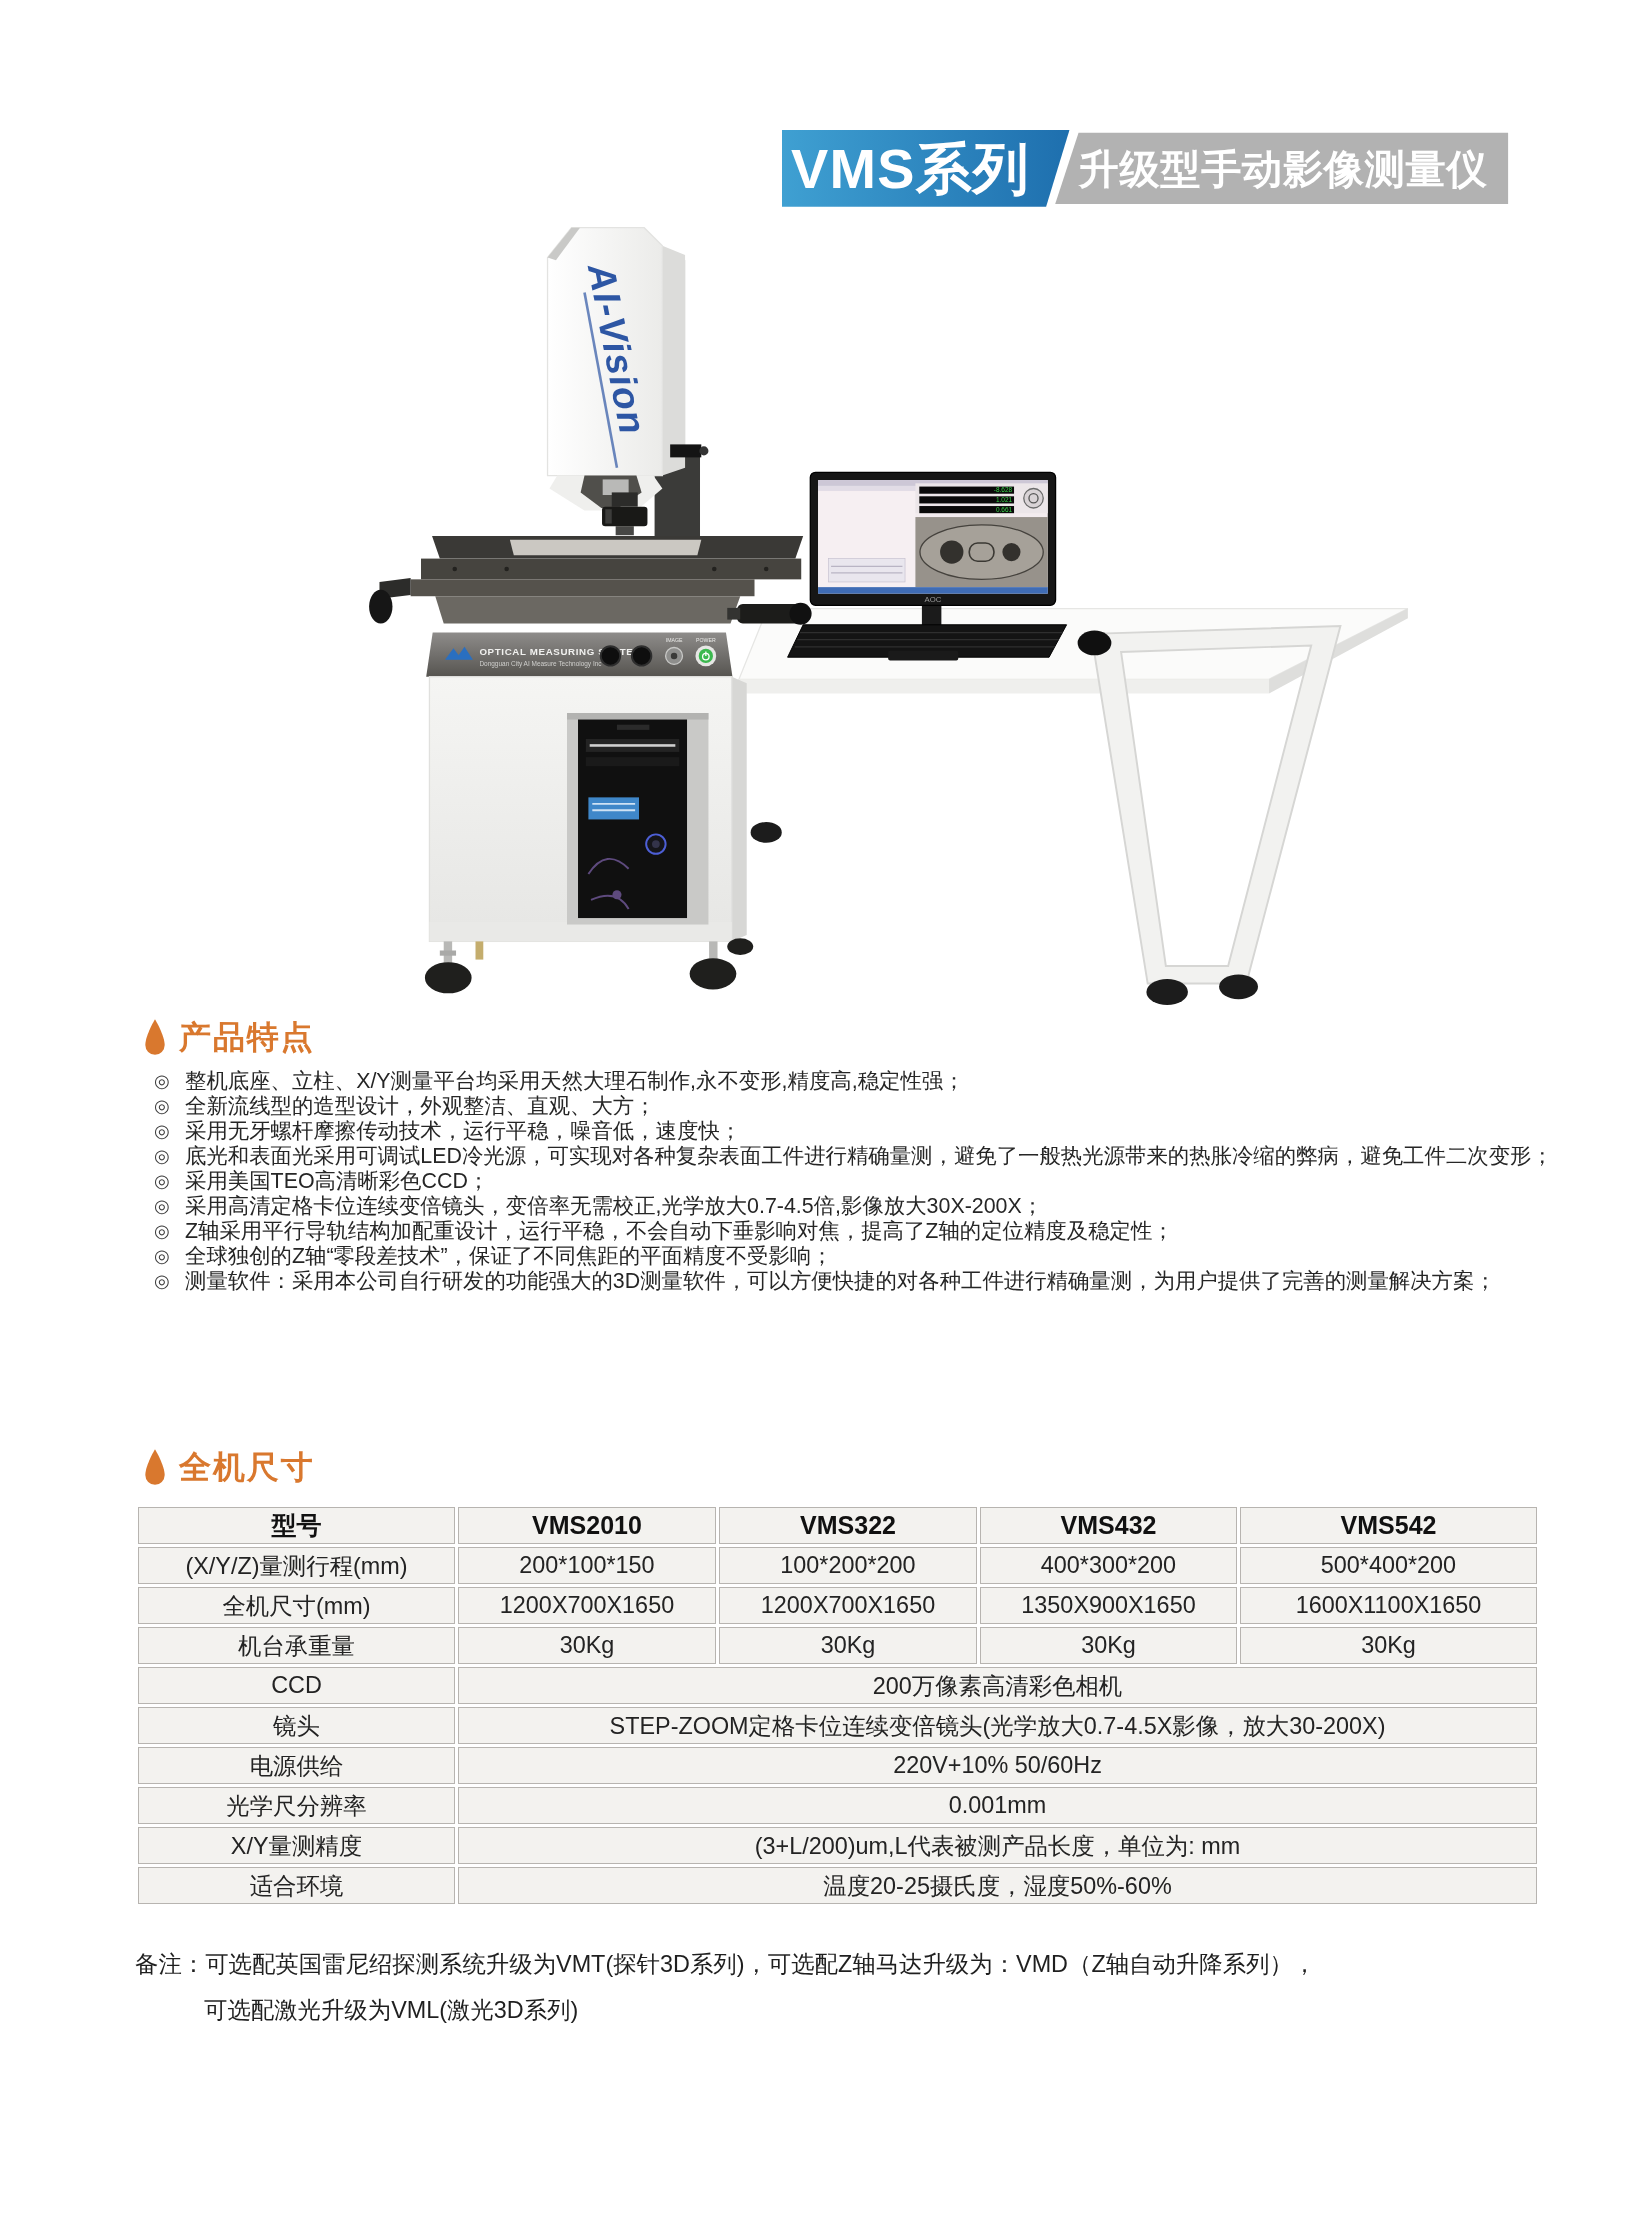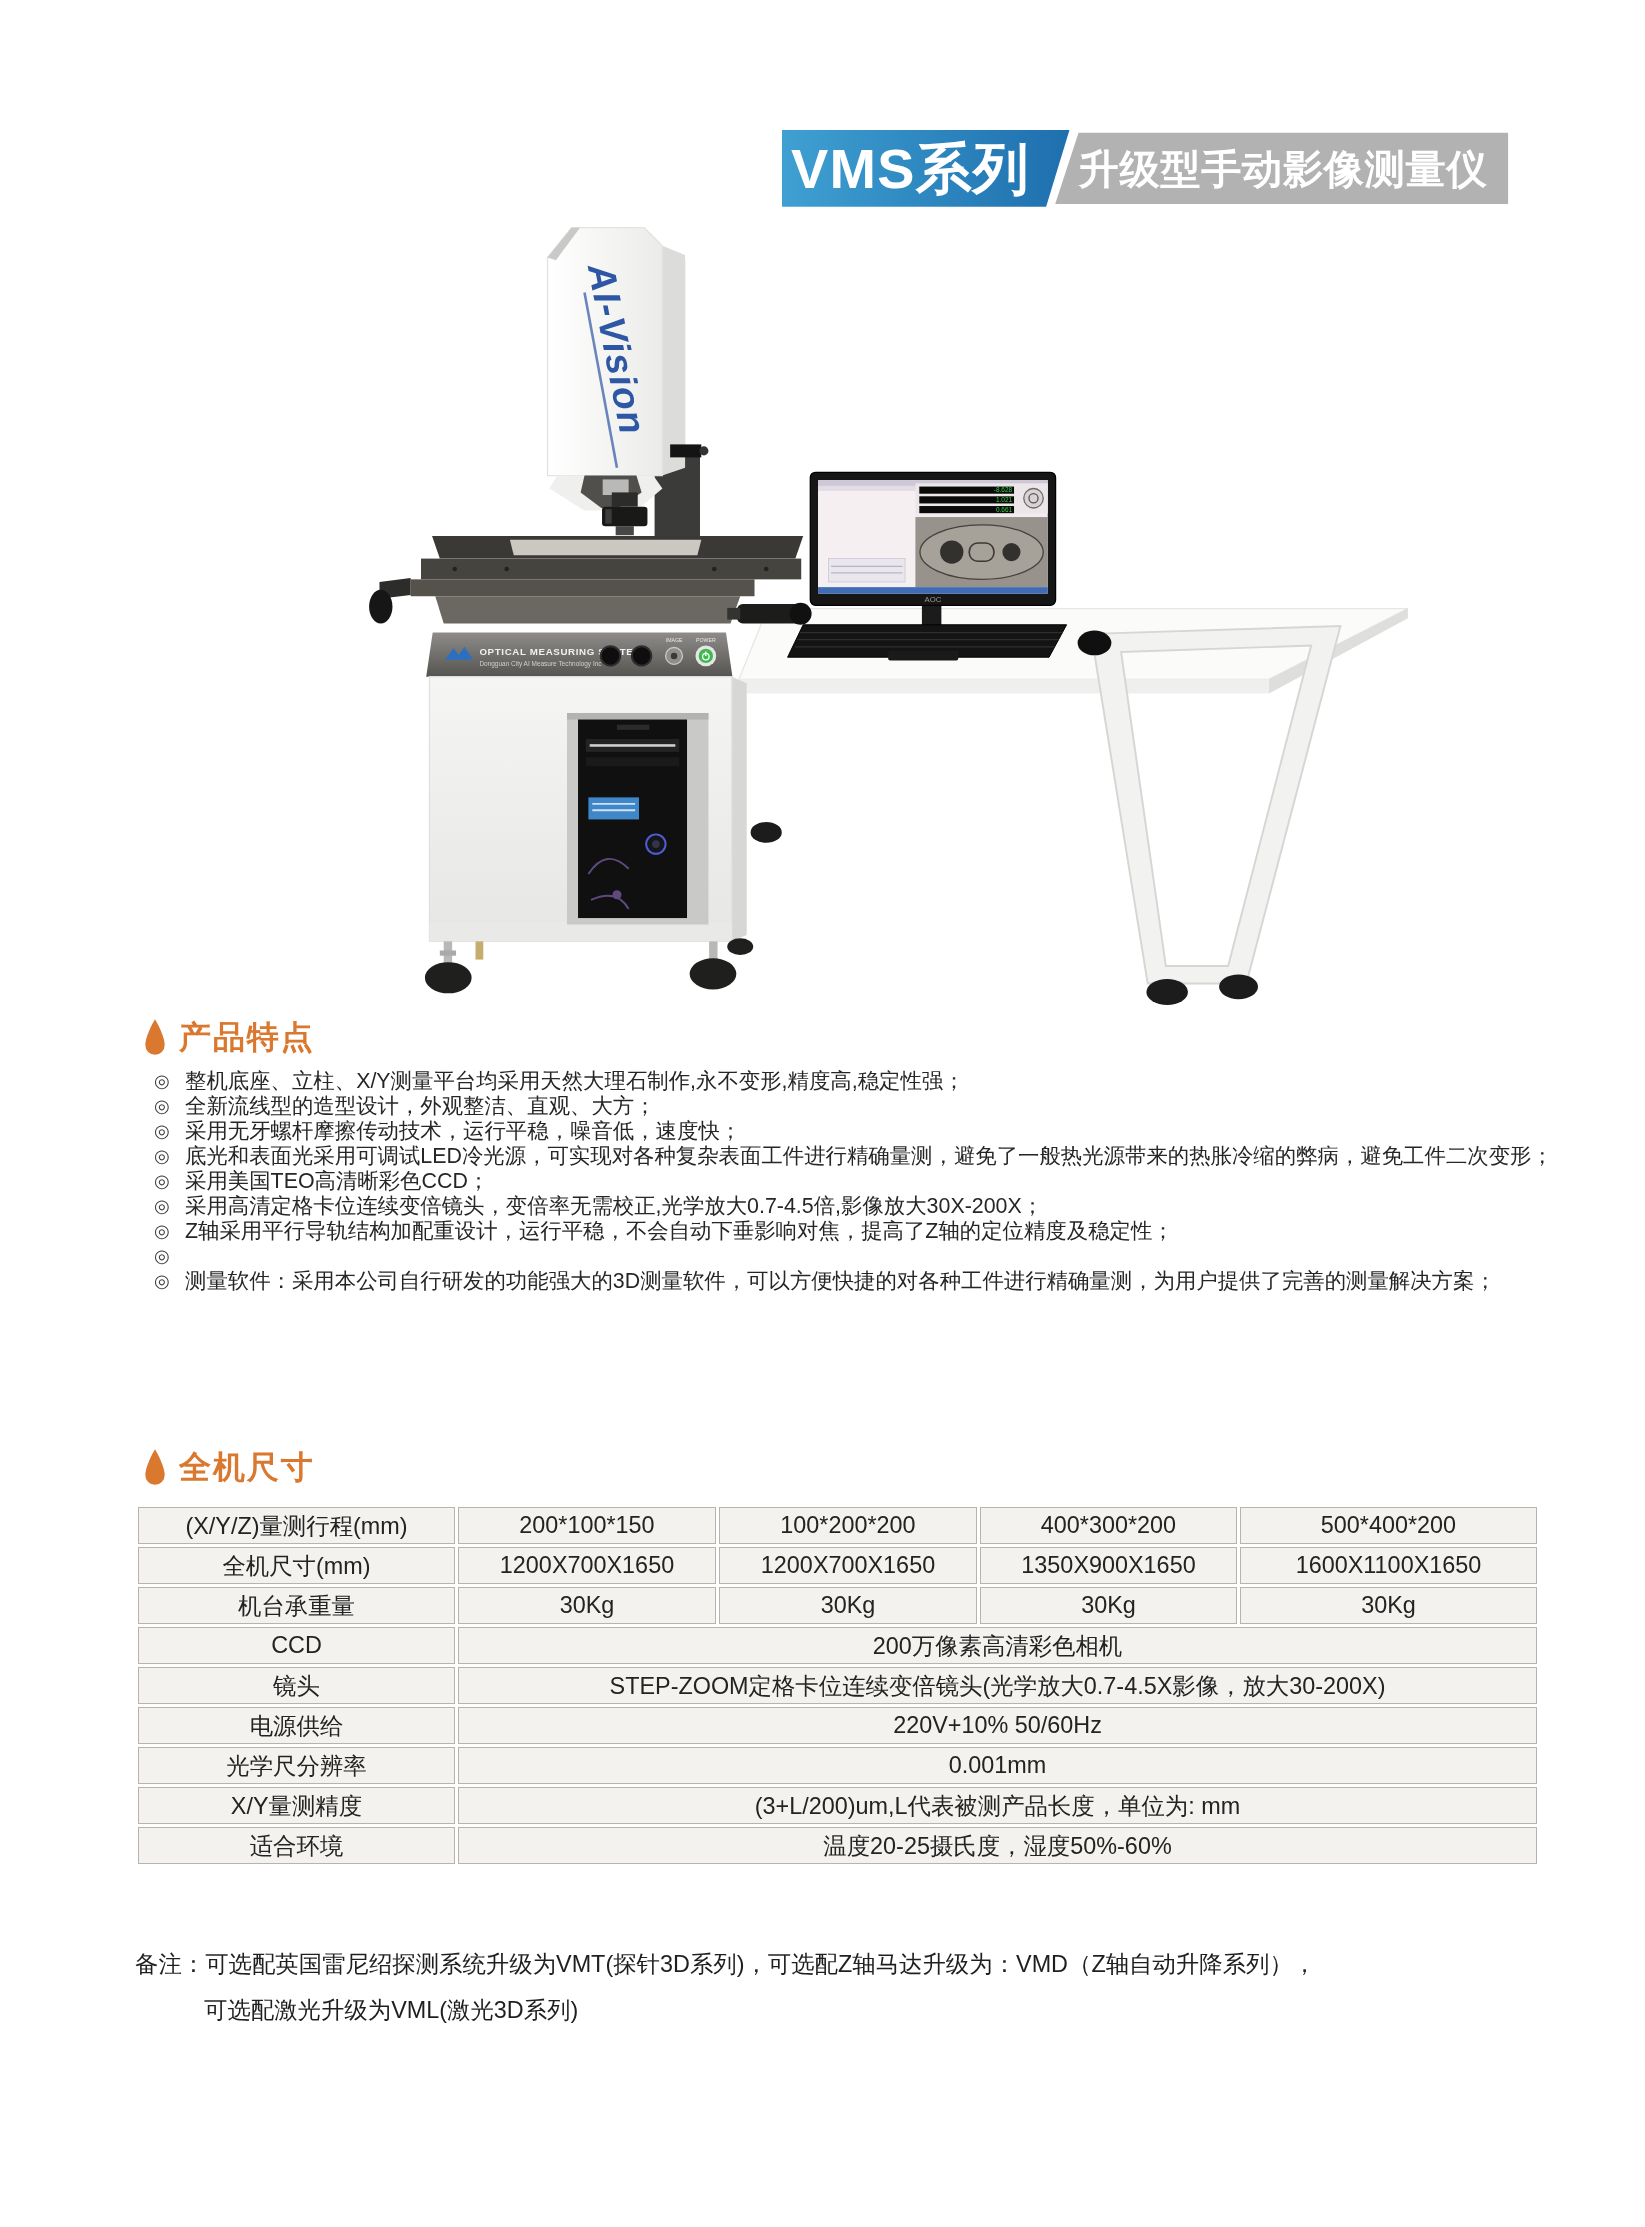--- a/index.html
+++ b/index.html
@@ -249,20 +249,21 @@
       <li>
         <span class="f-mark">◎</span>
         <span class="f-text">采用高清定格卡位连续变倍镜头，变倍率无需校正,光学放大0.7-4.5倍,影像放大30X-200X；</span>
       </li>
       <li>
         <span class="f-mark">◎</span>
         <span class="f-text">Z轴采用平行导轨结构加配重设计，运行平稳，不会自动下垂影响对焦，提高了Z轴的定位精度及稳定性；</span>
       </li>
       <li>
         <span class="f-mark">◎</span>
+        <span class="f-text">全球独创的Z轴“零段差技术”，保证了不同焦距的平面精度不受影响；</span>
       </li>
       <li>
         <span class="f-mark">◎</span>
         <span class="f-text">测量软件：采用本公司自行研发的功能强大的3D测量软件，可以方便快捷的对各种工件进行精确量测，为用户提供了完善的测量解决方案；</span>
       </li>
     </ul>
 
   <div class="sec-head" style="left:144px; top:1446px;">
     <svg width="22" height="40" viewBox="0 0 34 62">
       <path d="M17 2 C17 2 2 27 2 42 a15 15 0 0 0 30 0 C32 27 17 2 17 2 Z" fill="#d9782e"></path>
@@ -272,20 +273,27 @@
 
   <table class="spec-table">
     <colgroup>
       <col style="width:317px">
         <col style="width:258px">
         <col style="width:258px">
       <col style="width:257px">
         <col style="width:297px">
     </colgroup>
     <tbody>
+        <tr class="head">
+          <td>型号</td>
+          <td>VMS2010</td>
+          <td>VMS322</td>
+          <td>VMS432</td>
+          <td>VMS542</td>
+        </tr>
         <tr>
           <td>(X/Y/Z)量测行程(mm)</td>
           <td>200*100*150</td>
           <td>100*200*200</td>
           <td>400*300*200</td>
           <td>500*400*200</td>
         </tr>
         <tr>
           <td>全机尺寸(mm)</td>
           <td>1200X700X1650</td>

